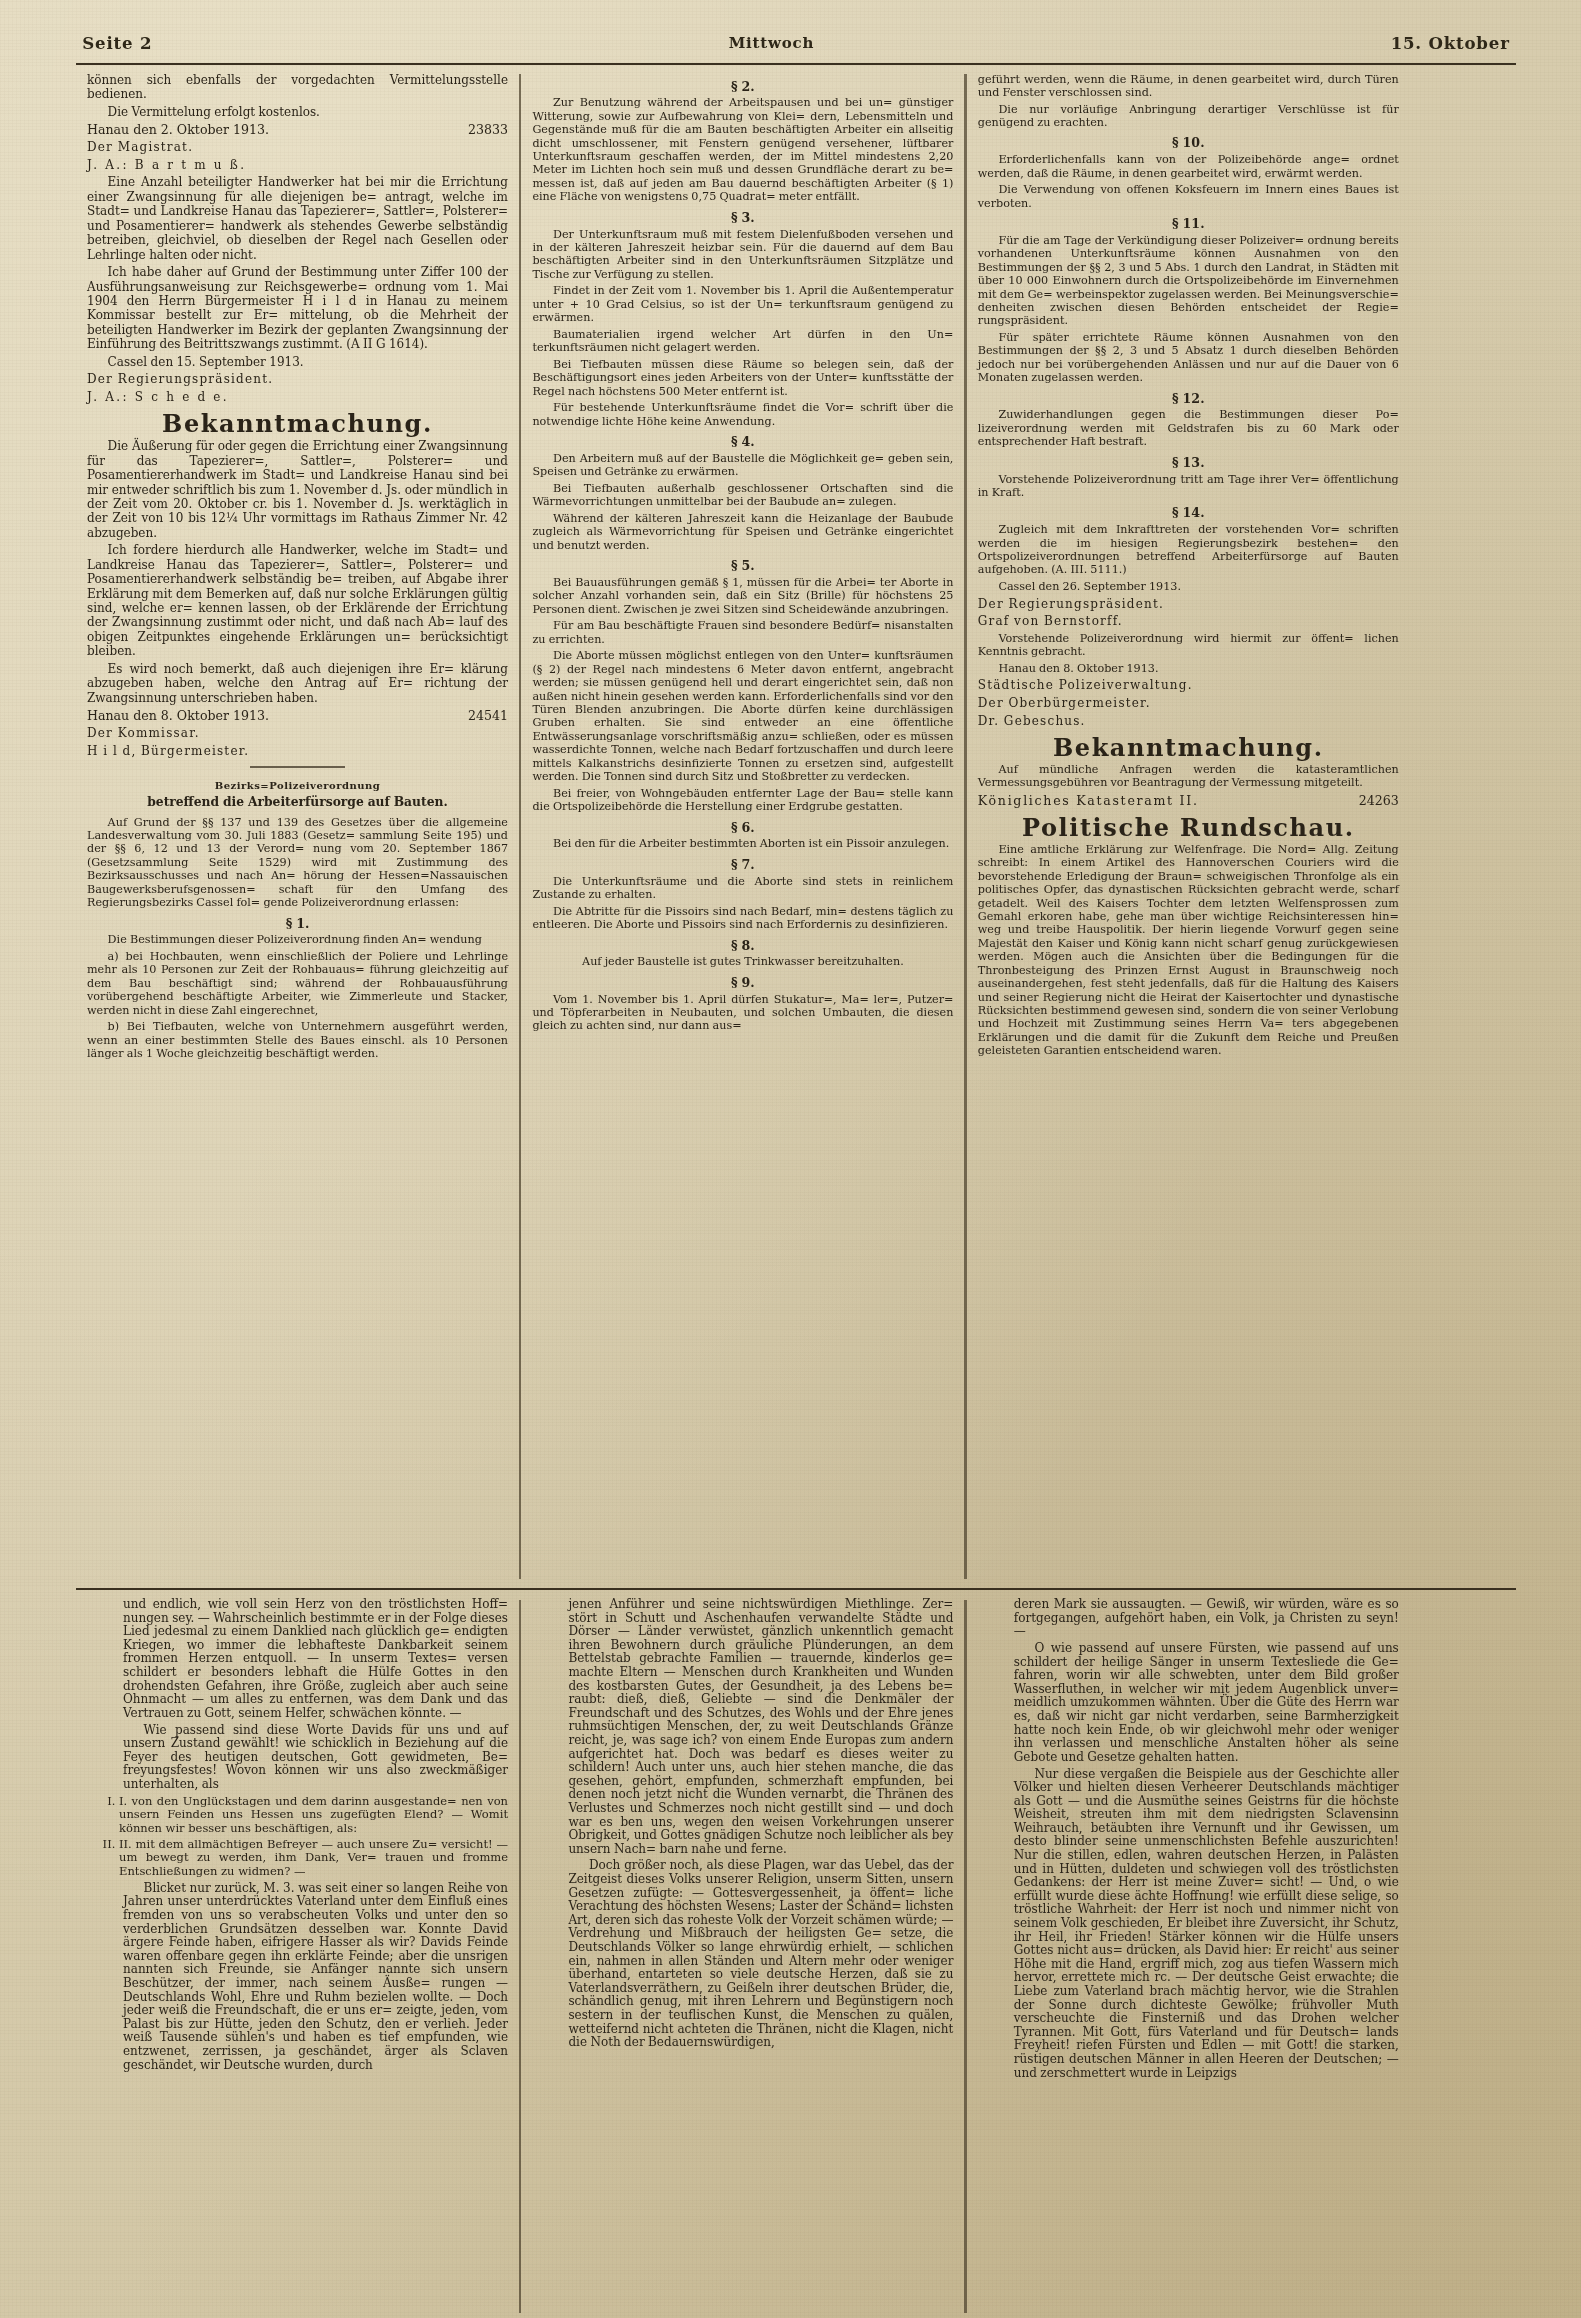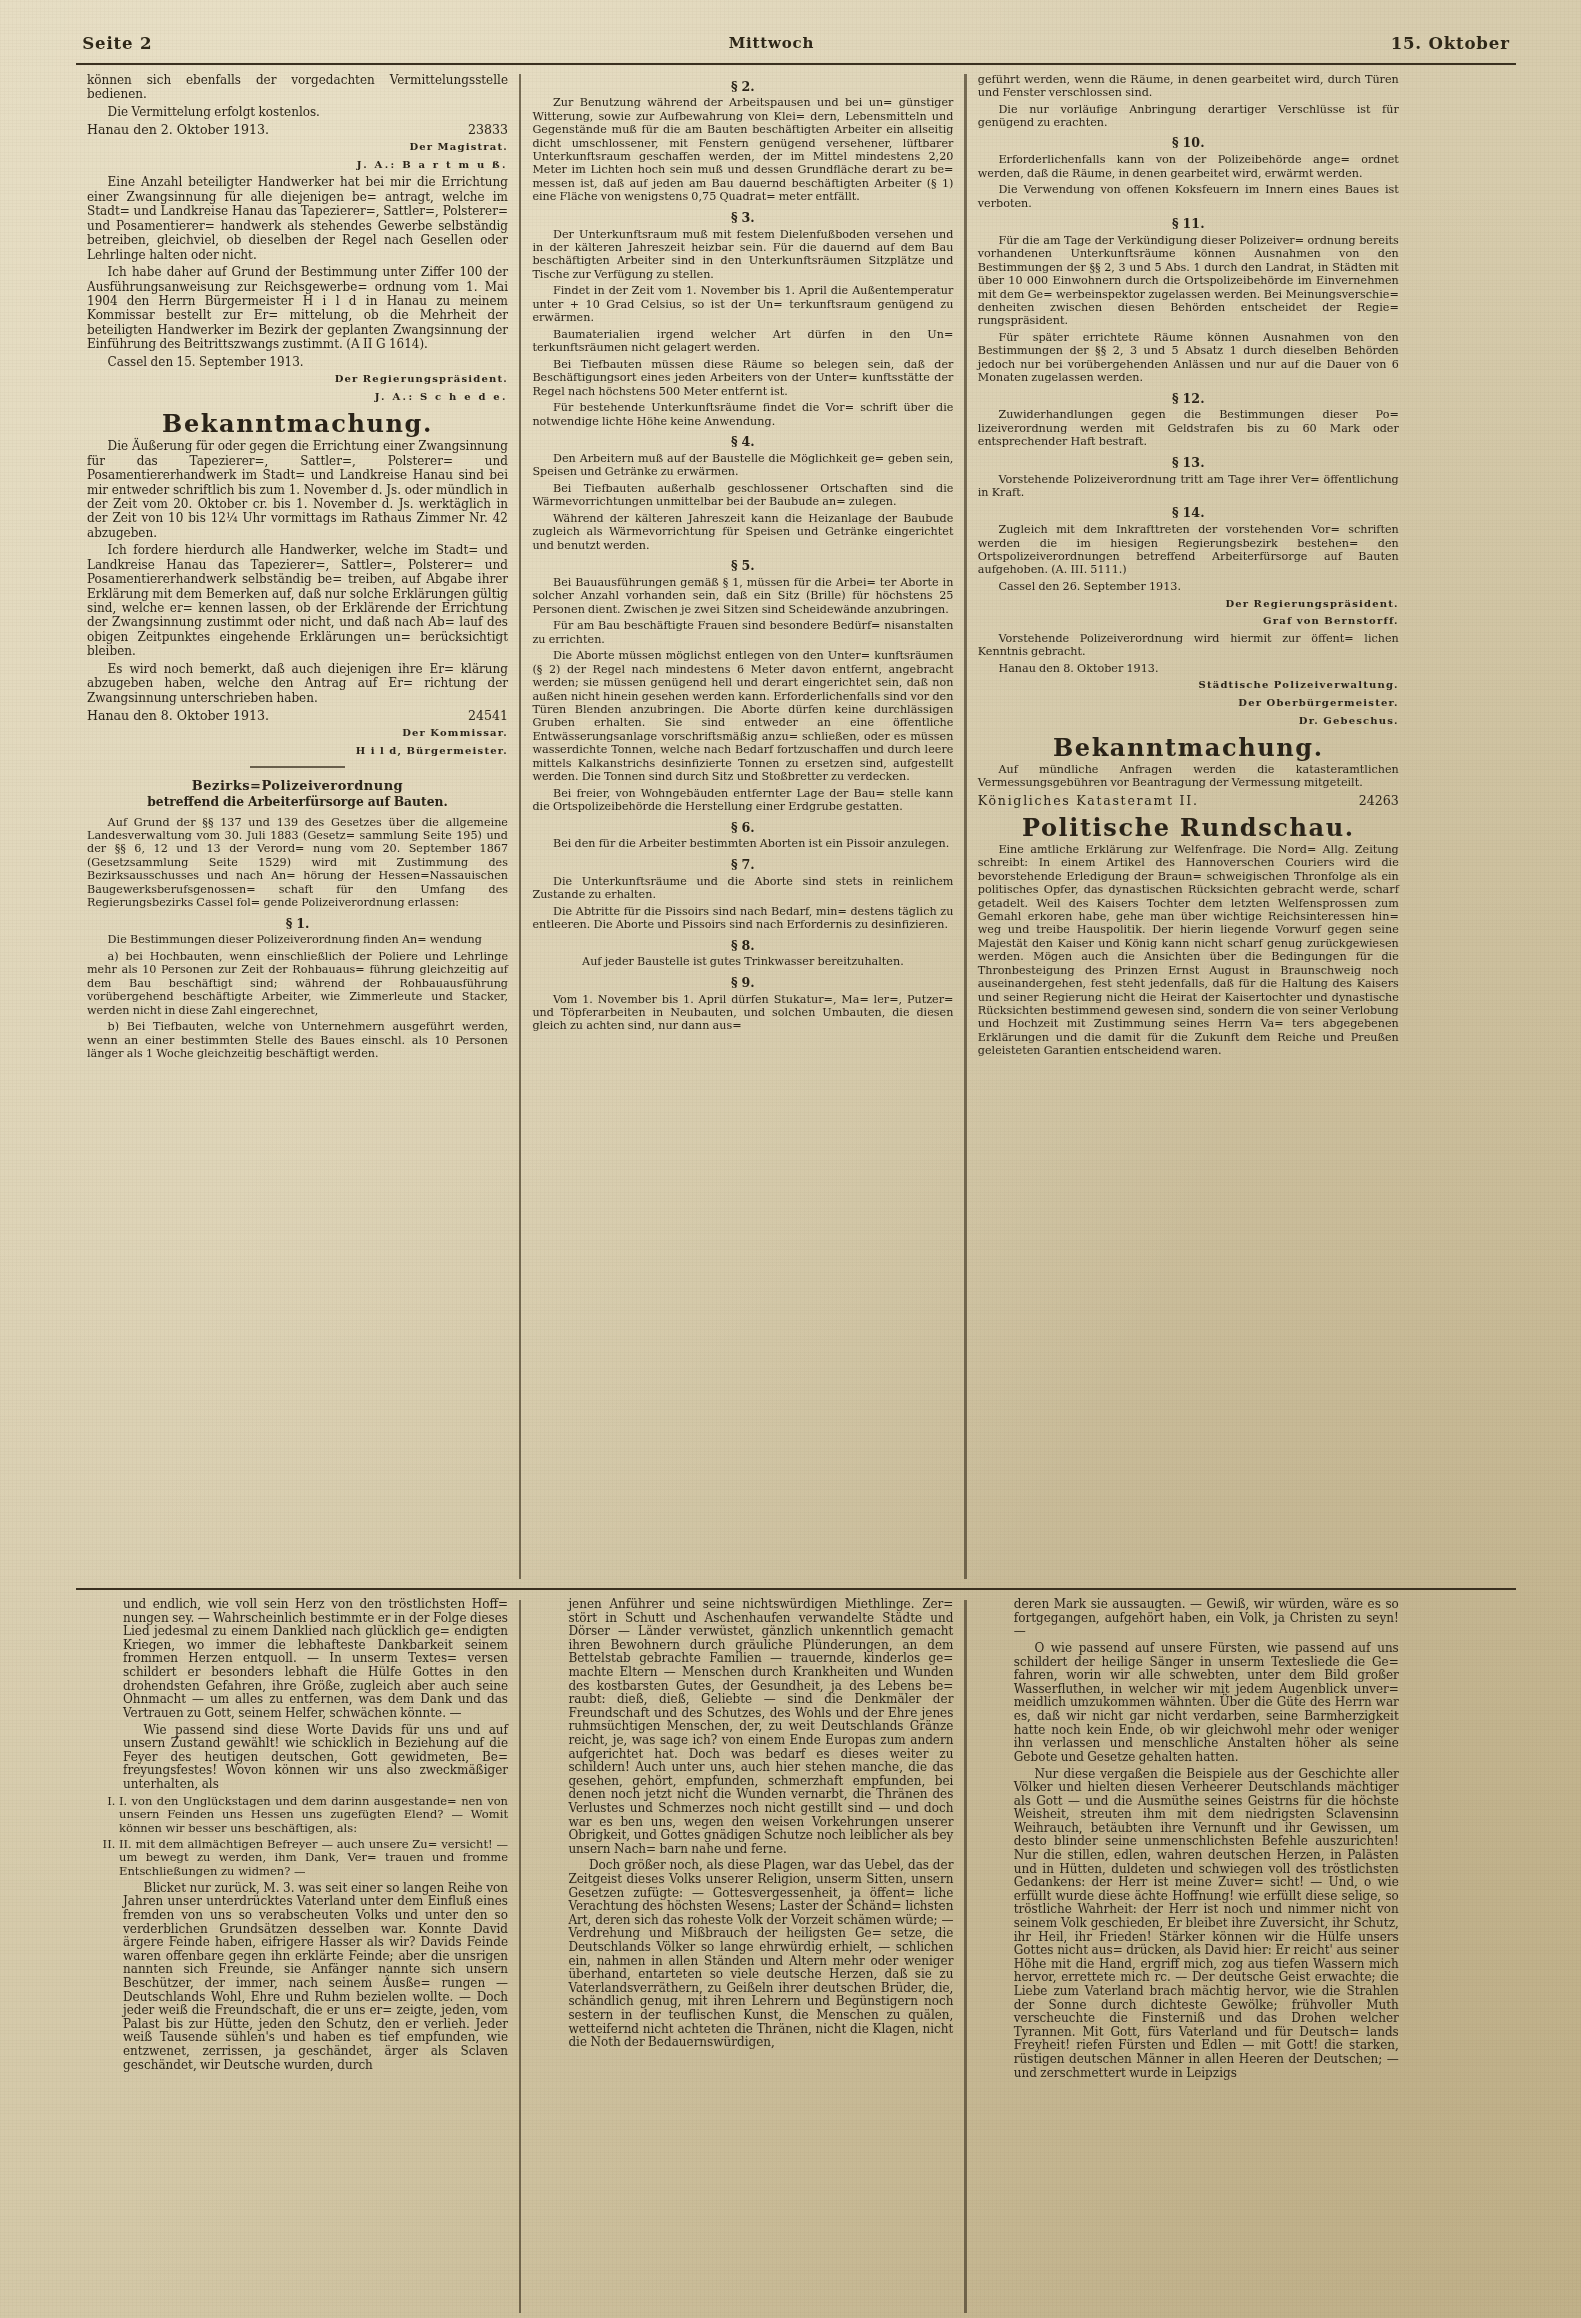--- a/index.html
+++ b/index.html
@@ -75,45 +75,45 @@
     font-size:12px;
     line-height:14.4px;
     text-align:justify;
     text-indent:20.6px;
     hyphens:auto;
     word-spacing:-0.4px;
   }
   p.noind{text-indent:0;}
   p.center{text-align:center;text-indent:0;}
   .sig{
-    text-align:right;text-indent:0;
-    font-weight:bold;
+    text-align:left;text-indent:0;
+    font-weight:normal;
     letter-spacing:1.2px;
     margin:2.4px 0 3.2px 0;
-    font-size:10px;
+    font-size:12px;
   }
   .sig-sp{letter-spacing:2.4px;}
   .num-line{
     display:flex;justify-content:space-between;align-items:baseline;
     text-indent:0;margin:1.6px 0 3.2px 0;
   }
   .num-line .l{font-weight:normal;}
   .num-line .r{font-variant-numeric:tabular-nums;margin-left:44px;}
   .headline{
     text-align:center;text-indent:0;
     font-family:"DejaVu Serif", serif;
     font-weight:bold;
     font-size:24px;
     letter-spacing:1.6px;
     margin:12.6px 0 8px 0;
   }
   .subhead{
     text-align:center;text-indent:0;
     font-weight:bold;
-    font-size:13px;
+    font-size:10px;
     letter-spacing:0.5px;
     margin:11px 0 1.6px 0;
   }
   .subhead2{
     text-align:center;text-indent:0;
     font-weight:bold;
     font-size:12.3px;
     margin:0 0 6.3px 0;
   }
   .para-sign{

